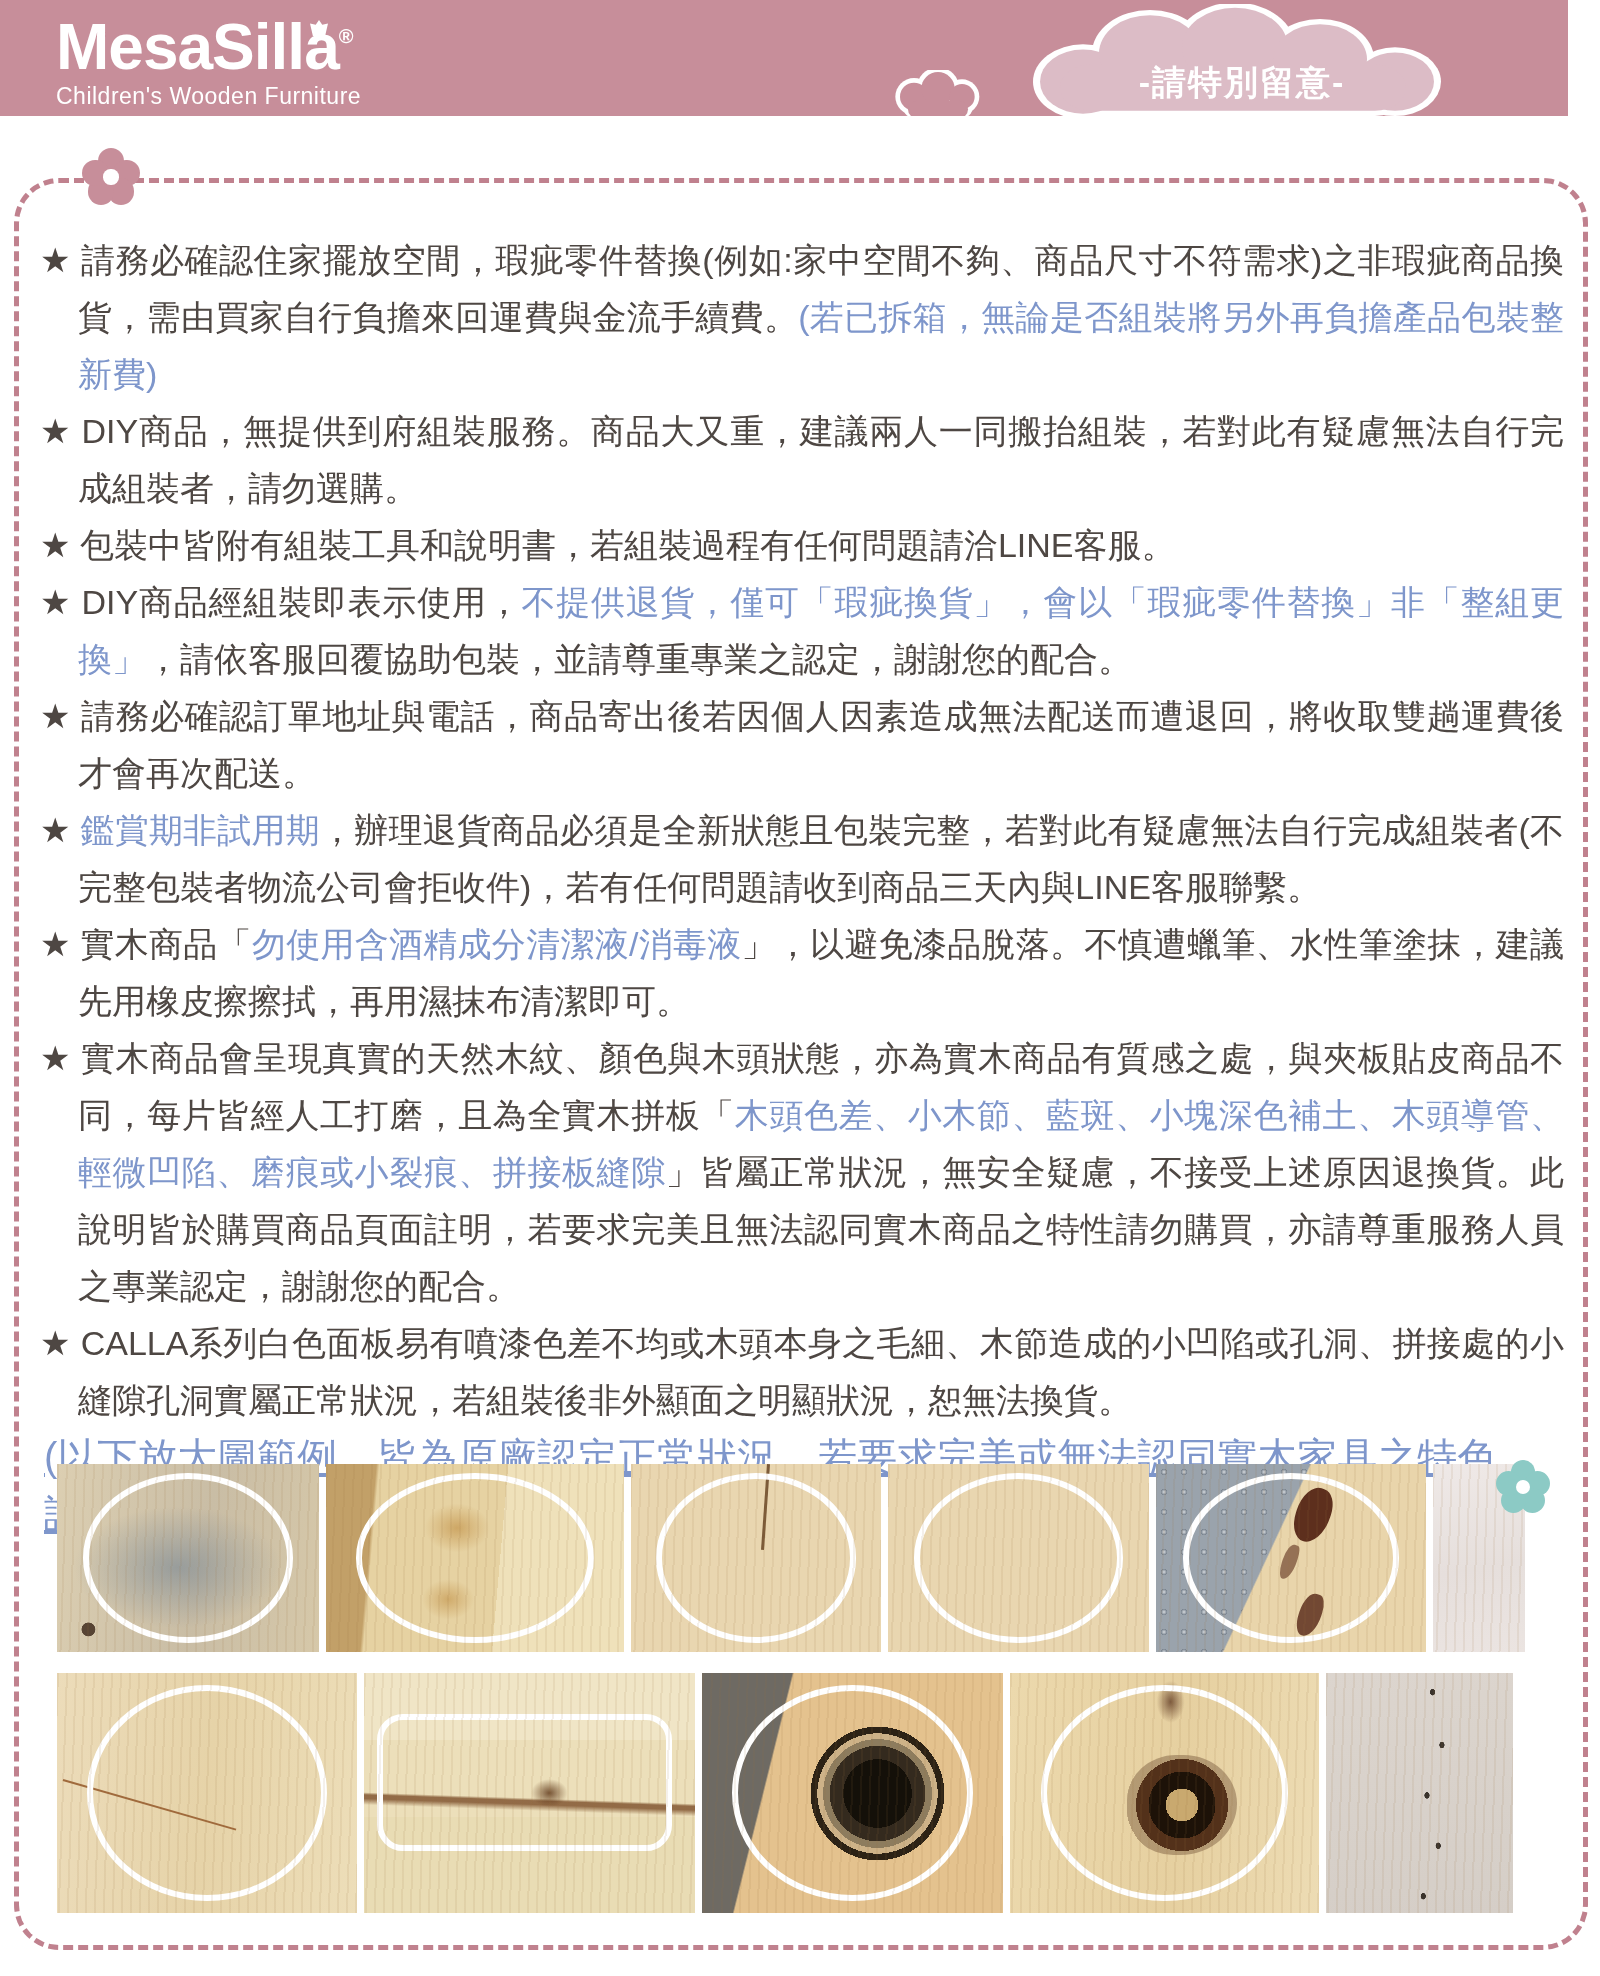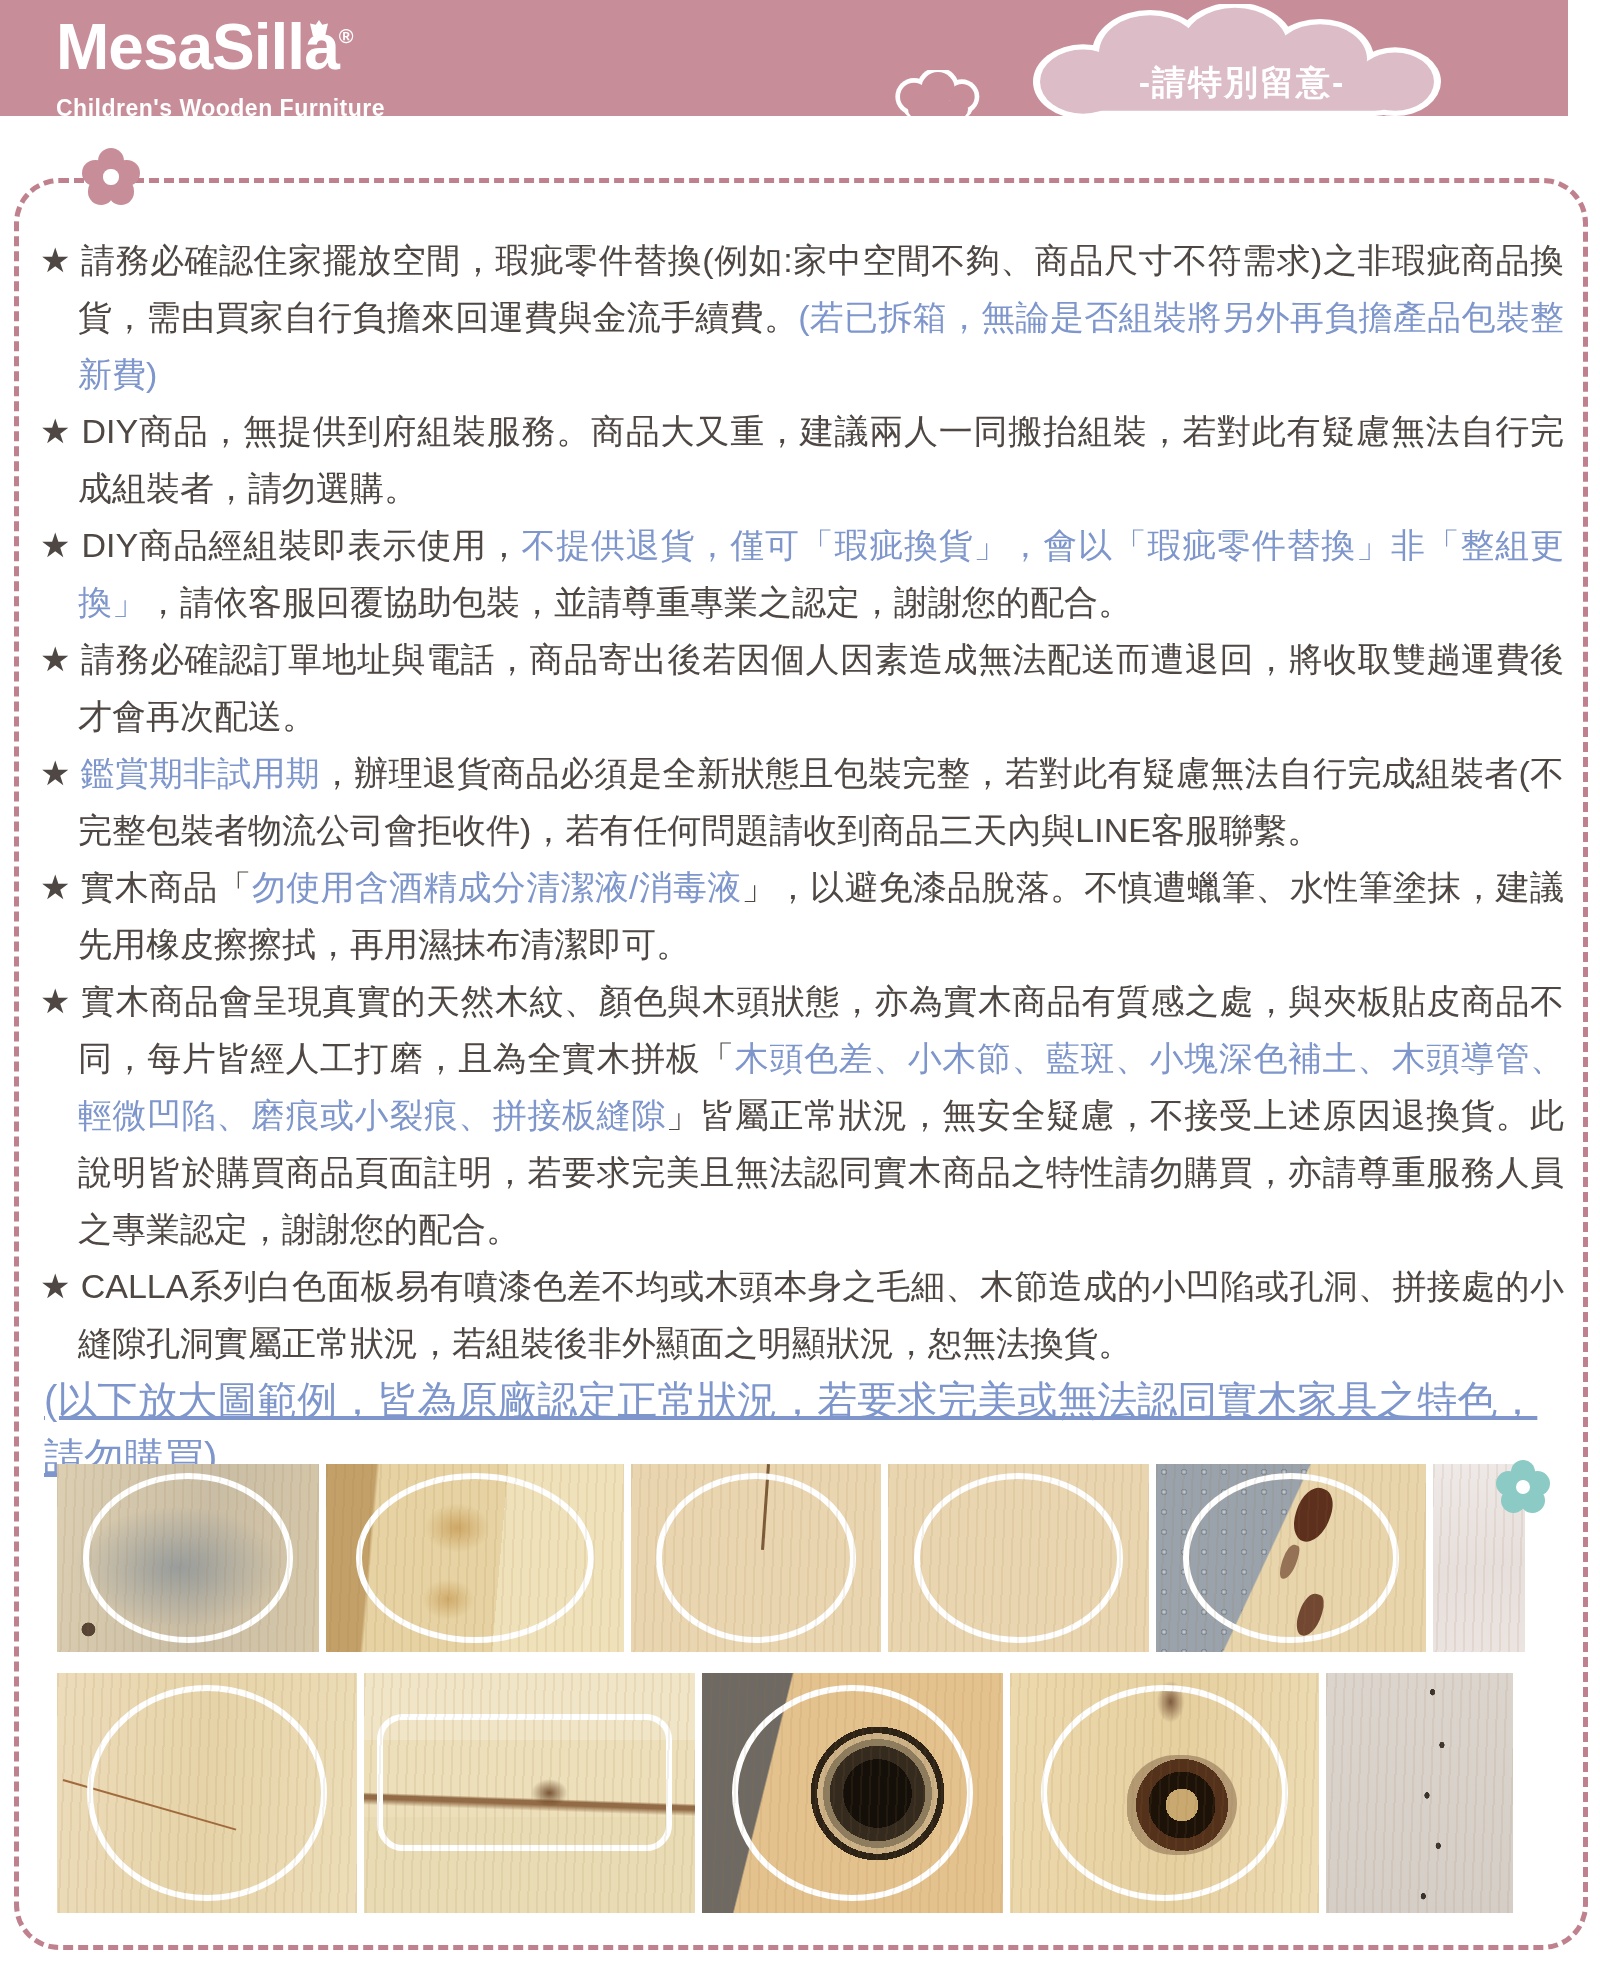--- a/index.html
+++ b/index.html
@@ -15,21 +15,21 @@
   html,body{background:#fff;}
   .page{
     position:relative;width:1600px;height:1976px;background:#ffffff;overflow:hidden;
     font-family:"Liberation Sans","DejaVu Sans",sans-serif;
   }
   
   .header{position:absolute;left:0;top:0;width:1568px;height:116px;background:var(--accent);overflow:hidden;}
   .logo{position:absolute;left:56px;top:14px;color:#fff;}
   .logo-title{font-size:64px;font-weight:bold;letter-spacing:-1px;line-height:1.05;}
   .logo-reg{font-size:20px;vertical-align:26px;font-weight:bold;}
-  .logo-sub{font-size:23px;font-weight:bold;letter-spacing:.5px;margin-top:14px;}
+  .logo-sub{font-size:23px;font-weight:normal;letter-spacing:.5px;margin-top:2px;}
   .crown{position:absolute;left:254px;top:6px;width:18px;height:16px;background:#fff;
     clip-path:polygon(50% 0,68% 30%,100% 22%,84% 100%,16% 100%,0 22%,32% 30%);}
   .cloud-big{position:absolute;left:998px;top:4px;}
   .cloud-small{position:absolute;left:886px;top:70px;}
   .cloud-label{position:absolute;left:1046px;top:60px;width:392px;text-align:center;
     color:#fff;font-size:34px;font-weight:bold;letter-spacing:2px;}
   
   .notice-box{position:absolute;left:14px;top:178px;width:1574px;height:1772px;
     border:5px dashed var(--border_dash);border-radius:45px;}
   .title-pill{position:absolute;left:112px;top:144px;height:70px;line-height:70px;
@@ -175,20 +175,21 @@
     <span class="petal p3"></span>
     <span class="petal p4"></span>
     <span class="petal p5"></span>
     <span class="core"></span>
   </div>
 
 
   <div class="notice-list" id="notice-list">
       <p class="notice-item"><span class="star">★ </span><span class="seg-dark">請務必確認住家擺放空間，瑕疵零件替換(例如:家中空間不夠、商品尺寸不符需求)之非瑕疵商品換貨，需由買家自行負擔來回運費與金流手續費。</span><span class="seg-blue">(若已拆箱，無論是否組裝將另外再負擔產品包裝整新費)</span></p>
       <p class="notice-item"><span class="star">★ </span><span class="seg-dark">DIY商品，無提供到府組裝服務。商品大又重，建議兩人一同搬抬組裝，若對此有疑慮無法自行完成組裝者，請勿選購。</span></p>
+      <p class="notice-item"><span class="star">★ </span><span class="seg-dark">包裝中皆附有組裝工具和說明書，若組裝過程有任何問題請洽LINE客服。</span></p>
       <p class="notice-item"><span class="star">★ </span><span class="seg-dark">DIY商品經組裝即表示使用，</span><span class="seg-blue">不提供退貨，僅可「瑕疵換貨」，會以「瑕疵零件替換」非「整組更換」</span><span class="seg-dark">，請依客服回覆協助包裝，並請尊重專業之認定，謝謝您的配合。</span></p>
       <p class="notice-item"><span class="star">★ </span><span class="seg-dark">請務必確認訂單地址與電話，商品寄出後若因個人因素造成無法配送而遭退回，將收取雙趟運費後才會再次配送。</span></p>
       <p class="notice-item"><span class="star">★ </span><span class="seg-blue">鑑賞期非試用期</span><span class="seg-dark">，辦理退貨商品必須是全新狀態且包裝完整，若對此有疑慮無法自行完成組裝者(不完整包裝者物流公司會拒收件)，若有任何問題請收到商品三天內與LINE客服聯繫。</span></p>
       <p class="notice-item"><span class="star">★ </span><span class="seg-dark">實木商品「</span><span class="seg-blue">勿使用含酒精成分清潔液/消毒液</span><span class="seg-dark">」，以避免漆品脫落。不慎遭蠟筆、水性筆塗抹，建議先用橡皮擦擦拭，再用濕抹布清潔即可。</span></p>
       <p class="notice-item"><span class="star">★ </span><span class="seg-dark">實木商品會呈現真實的天然木紋、顏色與木頭狀態，亦為實木商品有質感之處，與夾板貼皮商品不同，每片皆經人工打磨，且為全實木拼板「</span><span class="seg-blue">木頭色差、小木節、藍斑、小塊深色補土、木頭導管、輕微凹陷、磨痕或小裂痕、拼接板縫隙</span><span class="seg-dark">」皆屬正常狀況，無安全疑慮，不接受上述原因退換貨。此說明皆於購買商品頁面註明，若要求完美且無法認同實木商品之特性請勿購買，亦請尊重服務人員之專業認定，謝謝您的配合。</span></p>
       <p class="notice-item"><span class="star">★ </span><span class="seg-dark">CALLA系列白色面板易有噴漆色差不均或木頭本身之毛細、木節造成的小凹陷或孔洞、拼接處的小縫隙孔洞實屬正常狀況，若組裝後非外顯面之明顯狀況，恕無法換貨。</span></p>
       <p class="footnote">(以下放大圖範例，皆為原廠認定正常狀況，若要求完美或無法認同實木家具之特色，請勿購買)</p>
     </div>
 
   <div class="photo-row" id="photo-row-1">

